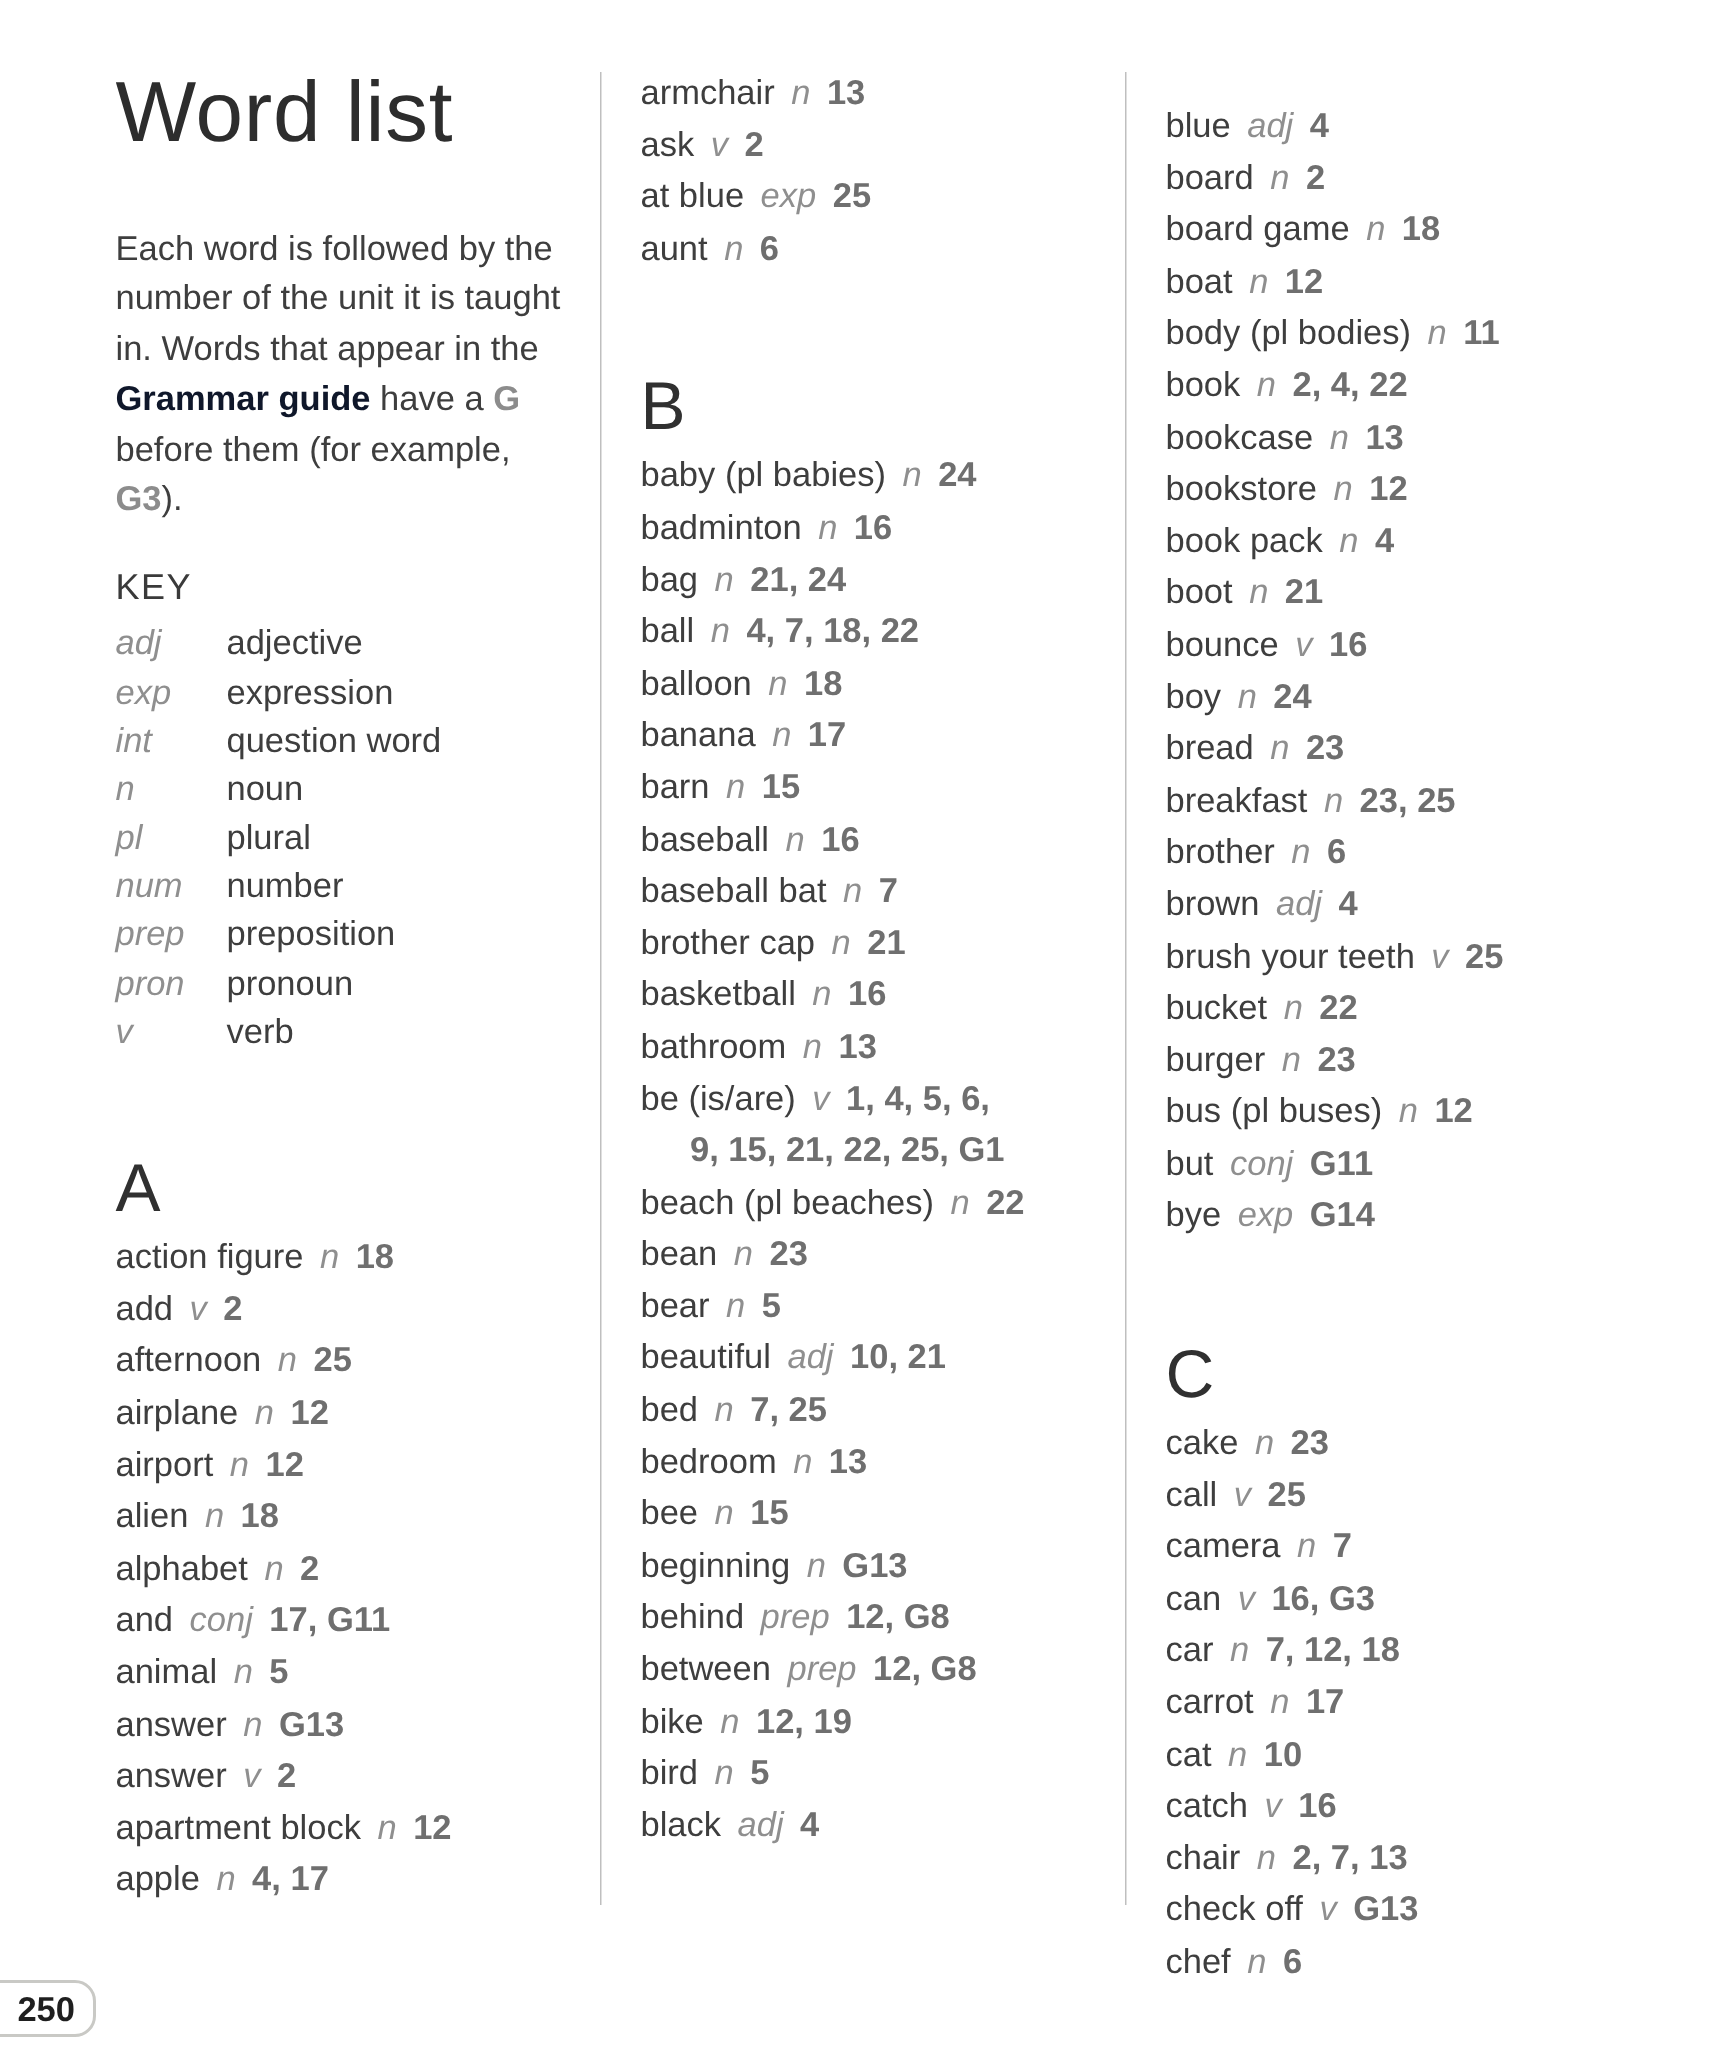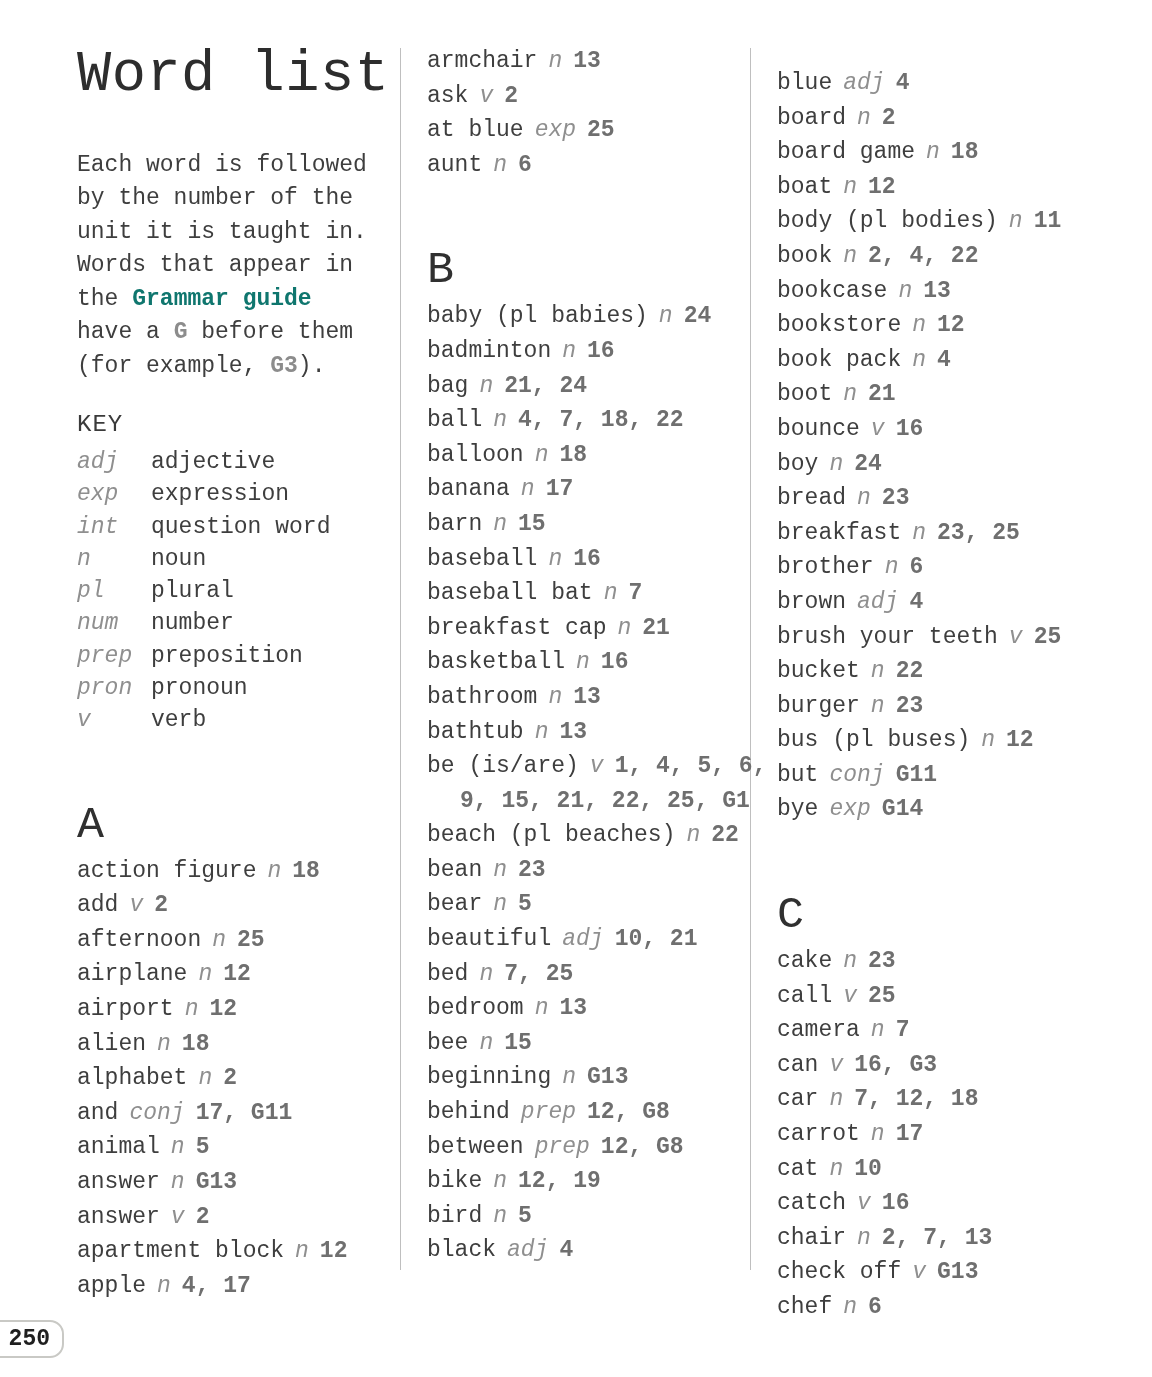--- a/index.html
+++ b/index.html
@@ -2,21 +2,21 @@
 <html><head>
 <meta charset="utf-8">
 <style>
   * { margin: 0; padding: 0; box-sizing: border-box; }
   html, body { background: #ffffff; }
   .page {
     position: relative;
     width: 1152px;
     height: 1377px;
     background: #ffffff;
-    font-family: Liberation Mono, monospace;
+    font-family: Liberation Sans, sans-serif;
     overflow: hidden;
   }
   .col { position: absolute; top: 0; }
   .col-1 { left: 77px;  width: 320px; padding-top: 44px; }
   .col-2 { left: 427px; width: 320px; padding-top: 44px; }
   .col-3 { left: 777px; width: 372px; padding-top: 66px; }
   .divider {
     position: absolute;
     top: 48px;
     width: 1px;
@@ -33,21 +33,21 @@
     letter-spacing: 0.5px;
   }
   .intro {
     margin-top: 42px;
     width: 302px;
     font-size: 23px;
     line-height: 33.5px;
     color: #3e3e3e;
   }
   .seg-normal { color: #3e3e3e; }
-  .seg-bold { font-weight: bold; color: #0f766e; text-align: right; }
+  .seg-bold { font-weight: bold; color: #0f172a; text-align: right; }
   .seg-bold-gray { font-weight: bold; color: #8c8c8c; }
 
   .key-heading {
     margin-top: 28px;
     font-size: 24px;
     line-height: 1.2;
     color: #3a3a3a;
     letter-spacing: 1px;
   }
   .key-items { margin-top: 6px; }
@@ -167,24 +167,23 @@
         <div class="section-letter">B</div>
         <div class="entry"><span class="word">baby (pl babies)</span><span class="pos">n</span><span class="refs">24</span></div>
         <div class="entry"><span class="word">badminton</span><span class="pos">n</span><span class="refs">16</span></div>
         <div class="entry"><span class="word">bag</span><span class="pos">n</span><span class="refs">21, 24</span></div>
         <div class="entry"><span class="word">ball</span><span class="pos">n</span><span class="refs">4, 7, 18, 22</span></div>
         <div class="entry"><span class="word">balloon</span><span class="pos">n</span><span class="refs">18</span></div>
         <div class="entry"><span class="word">banana</span><span class="pos">n</span><span class="refs">17</span></div>
         <div class="entry"><span class="word">barn</span><span class="pos">n</span><span class="refs">15</span></div>
         <div class="entry"><span class="word">baseball</span><span class="pos">n</span><span class="refs">16</span></div>
         <div class="entry"><span class="word">baseball bat</span><span class="pos">n</span><span class="refs">7</span></div>
-        <div class="entry"><span class="word">breakfast cap</span><span class="pos">n</span><span class="refs">21</span></div>
+        <div class="entry"><span class="word">brother cap</span><span class="pos">n</span><span class="refs">21</span></div>
         <div class="entry"><span class="word">basketball</span><span class="pos">n</span><span class="refs">16</span></div>
         <div class="entry"><span class="word">bathroom</span><span class="pos">n</span><span class="refs">13</span></div>
-        <div class="entry"><span class="word">bathtub</span><span class="pos">n</span><span class="refs">13</span></div>
         <div class="entry"><span class="word">be (is/are)</span><span class="pos">v</span><span class="refs">1, 4, 5, 6,</span><span class="refs2">9, 15, 21, 22, 25, G1</span></div>
         <div class="entry"><span class="word">beach (pl beaches)</span><span class="pos">n</span><span class="refs">22</span></div>
         <div class="entry"><span class="word">bean</span><span class="pos">n</span><span class="refs">23</span></div>
         <div class="entry"><span class="word">bear</span><span class="pos">n</span><span class="refs">5</span></div>
         <div class="entry"><span class="word">beautiful</span><span class="pos">adj</span><span class="refs">10, 21</span></div>
         <div class="entry"><span class="word">bed</span><span class="pos">n</span><span class="refs">7, 25</span></div>
         <div class="entry"><span class="word">bedroom</span><span class="pos">n</span><span class="refs">13</span></div>
         <div class="entry"><span class="word">bee</span><span class="pos">n</span><span class="refs">15</span></div>
         <div class="entry"><span class="word">beginning</span><span class="pos">n</span><span class="refs">G13</span></div>
         <div class="entry"><span class="word">behind</span><span class="pos">prep</span><span class="refs">12, G8</span></div>

